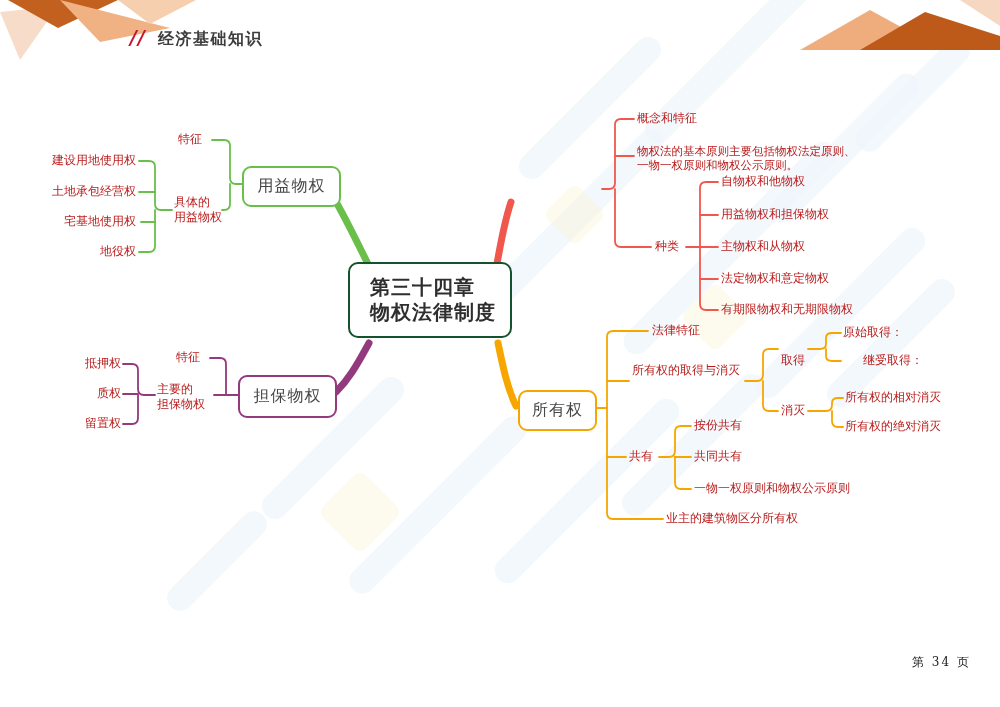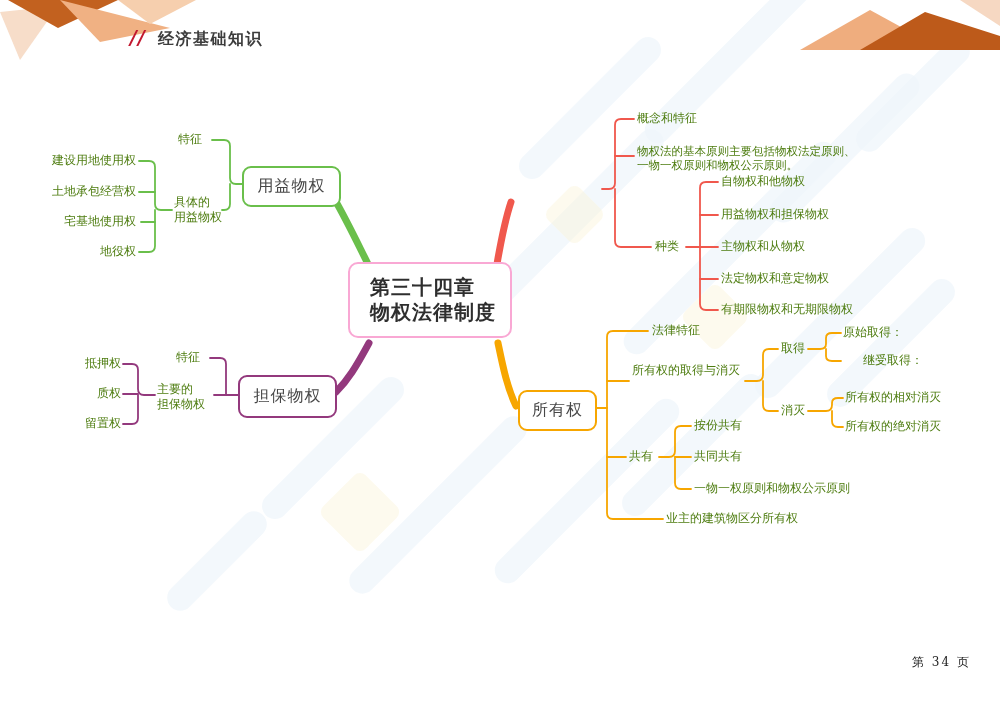--- a/index.html
+++ b/index.html
@@ -17,36 +17,36 @@
   }
   .hdr-title{
     position:absolute;left:158px;top:29px;
     font-size:16px;font-weight:bold;color:#3c3c3c;letter-spacing:1.5px;
   }
   
   .wm{position:absolute;height:26px;border-radius:16px;background:#eef5fb;opacity:.72;transform:rotate(-45deg);}
   .wmy{position:absolute;background:#fbf3d9;opacity:.45;border-radius:8px;transform:rotate(-45deg);}
   
   .leaf{
-    position:absolute;font-size:12px;line-height:15px;color:#4d7c0f;
+    position:absolute;font-size:12px;line-height:15px;color:#b91c1c;
     white-space:pre-line;
   }
   .leaf.small{font-size:11.5px;line-height:14px;}
   .topic-box{
     position:absolute;background:#fff;border:2px solid #999;border-radius:9px;
     display:flex;align-items:center;justify-content:center;
     font-size:16px;color:#474747;letter-spacing:1px;white-space:nowrap;
   }
   .box-green{border-color:#6abf4b;}
   .box-red{border-color:#f0584d;}
   .box-purple{border-color:#93397d;}
   .box-yellow{border-color:#f7a600;}
   .central{
     position:absolute;left:348px;top:262px;width:164px;height:76px;
-    background:#fff;border:2px solid #f9a8d4;border-radius:10px;
+    background:#fff;border:2px solid #14532d;border-radius:10px;
     display:flex;align-items:center;
     font-size:20px;font-weight:bold;color:#2e2e2e;line-height:25px;
     padding-left:20px;box-sizing:border-box;white-space:pre-line;letter-spacing:1px;
   }
   .footer{
     position:absolute;left:912px;top:654px;
     font-family:"DejaVu Serif","Liberation Serif",serif;
     font-size:12px;color:#222;letter-spacing:2px;white-space:nowrap;
   }
   svg{display:block;}
@@ -170,21 +170,21 @@
 一物一权原则和物权公示原则。</div>
   <div class="leaf" style="left:655px;top:239px;">种类</div>
   <div class="leaf" style="left:721px;top:174px;text-align:center;">自物权和他物权</div>
   <div class="leaf" style="left:721px;top:207px;">用益物权和担保物权</div>
   <div class="leaf" style="left:721px;top:239px;">主物权和从物权</div>
   <div class="leaf" style="left:721px;top:271px;">法定物权和意定物权</div>
   <div class="leaf" style="left:721px;top:302px;">有期限物权和无期限物权</div>
 
   <div class="leaf" style="left:652px;top:323px;">法律特征</div>
   <div class="leaf" style="left:632px;top:363px;">所有权的取得与消灭</div>
-  <div class="leaf" style="left:781px;top:341px;">取得</div>
+  <div class="leaf" style="left:781px;top:353px;">取得</div>
   <div class="leaf" style="left:843px;top:325px;">原始取得：</div>
   <div class="leaf" style="left:843px;top:353px;margin-left:20px;">继受取得：</div>
   <div class="leaf" style="left:781px;top:403px;">消灭</div>
   <div class="leaf" style="left:845px;top:390px;">所有权的相对消灭</div>
   <div class="leaf" style="left:845px;top:419px;">所有权的绝对消灭</div>
   <div class="leaf" style="left:629px;top:449px;">共有</div>
   <div class="leaf" style="left:694px;top:418px;">按份共有</div>
   <div class="leaf" style="left:694px;top:449px;">共同共有</div>
   <div class="leaf" style="left:694px;top:481px;">一物一权原则和物权公示原则</div>
   <div class="leaf" style="left:666px;top:511px;">业主的建筑物区分所有权</div>

